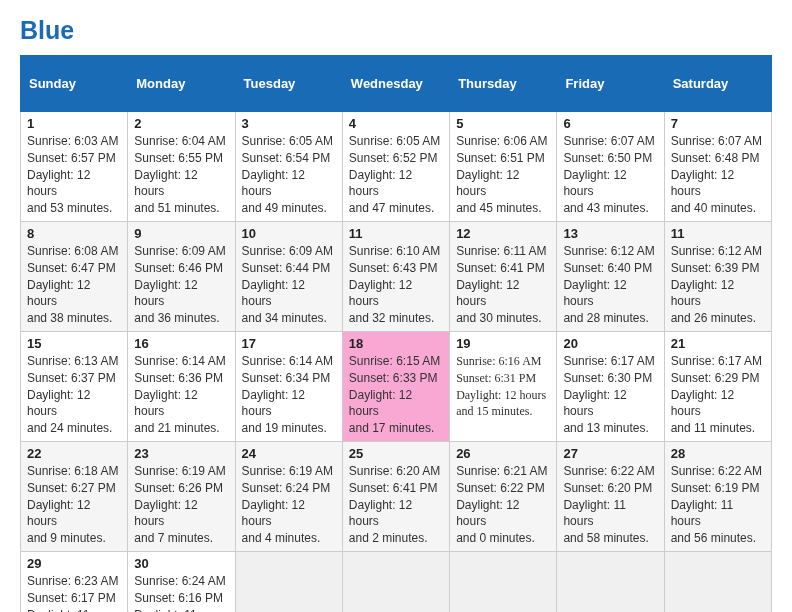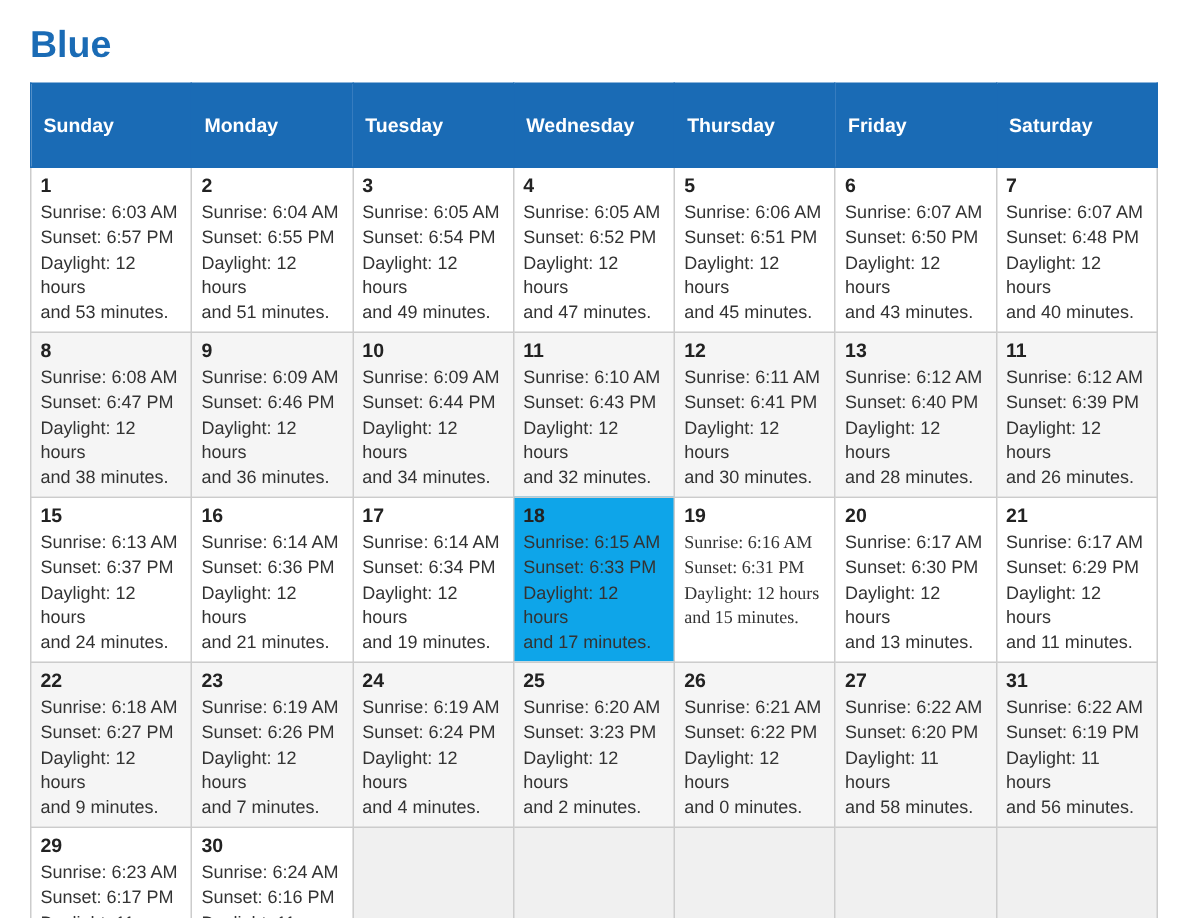--- a/index.html
+++ b/index.html
@@ -215,21 +215,21 @@
 Daylight: 12 hours
 and 21 minutes.</div>
         </td>
         <td style="background: rgb(255, 255, 255);">
           <span class="day-num">17</span>
           <div class="day-info" style="white-space: pre-line;">Sunrise: 6:14 AM
 Sunset: 6:34 PM
 Daylight: 12 hours
 and 19 minutes.</div>
         </td>
-        <td style="background: #0ea5e9; margin-left: 13px;">
+        <td style="background: #f9a8d4; margin-left: 13px;">
           <span class="day-num">18</span>
           <div class="day-info" style="white-space: pre-line;">Sunrise: 6:15 AM
 Sunset: 6:33 PM
 Daylight: 12 hours
 and 17 minutes.</div>
         </td>
         <td style="background: rgb(255, 255, 255);">
           <span class="day-num">19</span>
           <div class="day-info" style="white-space: pre-line; font-family: Liberation Serif, serif;">Sunrise: 6:16 AM
 Sunset: 6:31 PM
@@ -269,40 +269,40 @@
         <td style="background: rgb(245, 245, 245);">
           <span class="day-num">24</span>
           <div class="day-info" style="white-space: pre-line;">Sunrise: 6:19 AM
 Sunset: 6:24 PM
 Daylight: 12 hours
 and 4 minutes.</div>
         </td>
         <td style="background: rgb(245, 245, 245);">
           <span class="day-num">25</span>
           <div class="day-info" style="white-space: pre-line;">Sunrise: 6:20 AM
-Sunset: 3:23 PM
+Sunset: 6:41 PM
 Daylight: 12 hours
 and 2 minutes.</div>
         </td>
         <td style="background: rgb(245, 245, 245);">
           <span class="day-num">26</span>
           <div class="day-info" style="white-space: pre-line;">Sunrise: 6:21 AM
 Sunset: 6:22 PM
 Daylight: 12 hours
 and 0 minutes.</div>
         </td>
         <td style="background: rgb(245, 245, 245);">
           <span class="day-num">27</span>
           <div class="day-info" style="white-space: pre-line;">Sunrise: 6:22 AM
 Sunset: 6:20 PM
 Daylight: 11 hours
 and 58 minutes.</div>
         </td>
         <td style="background: rgb(245, 245, 245);">
-          <span class="day-num">31</span>
+          <span class="day-num">28</span>
           <div class="day-info" style="white-space: pre-line;">Sunrise: 6:22 AM
 Sunset: 6:19 PM
 Daylight: 11 hours
 and 56 minutes.</div>
         </td>
       </tr>
       <tr>
         <td style="background: rgb(255, 255, 255);">
           <span class="day-num">29</span>
           <div class="day-info" style="white-space: pre-line;">Sunrise: 6:23 AM

